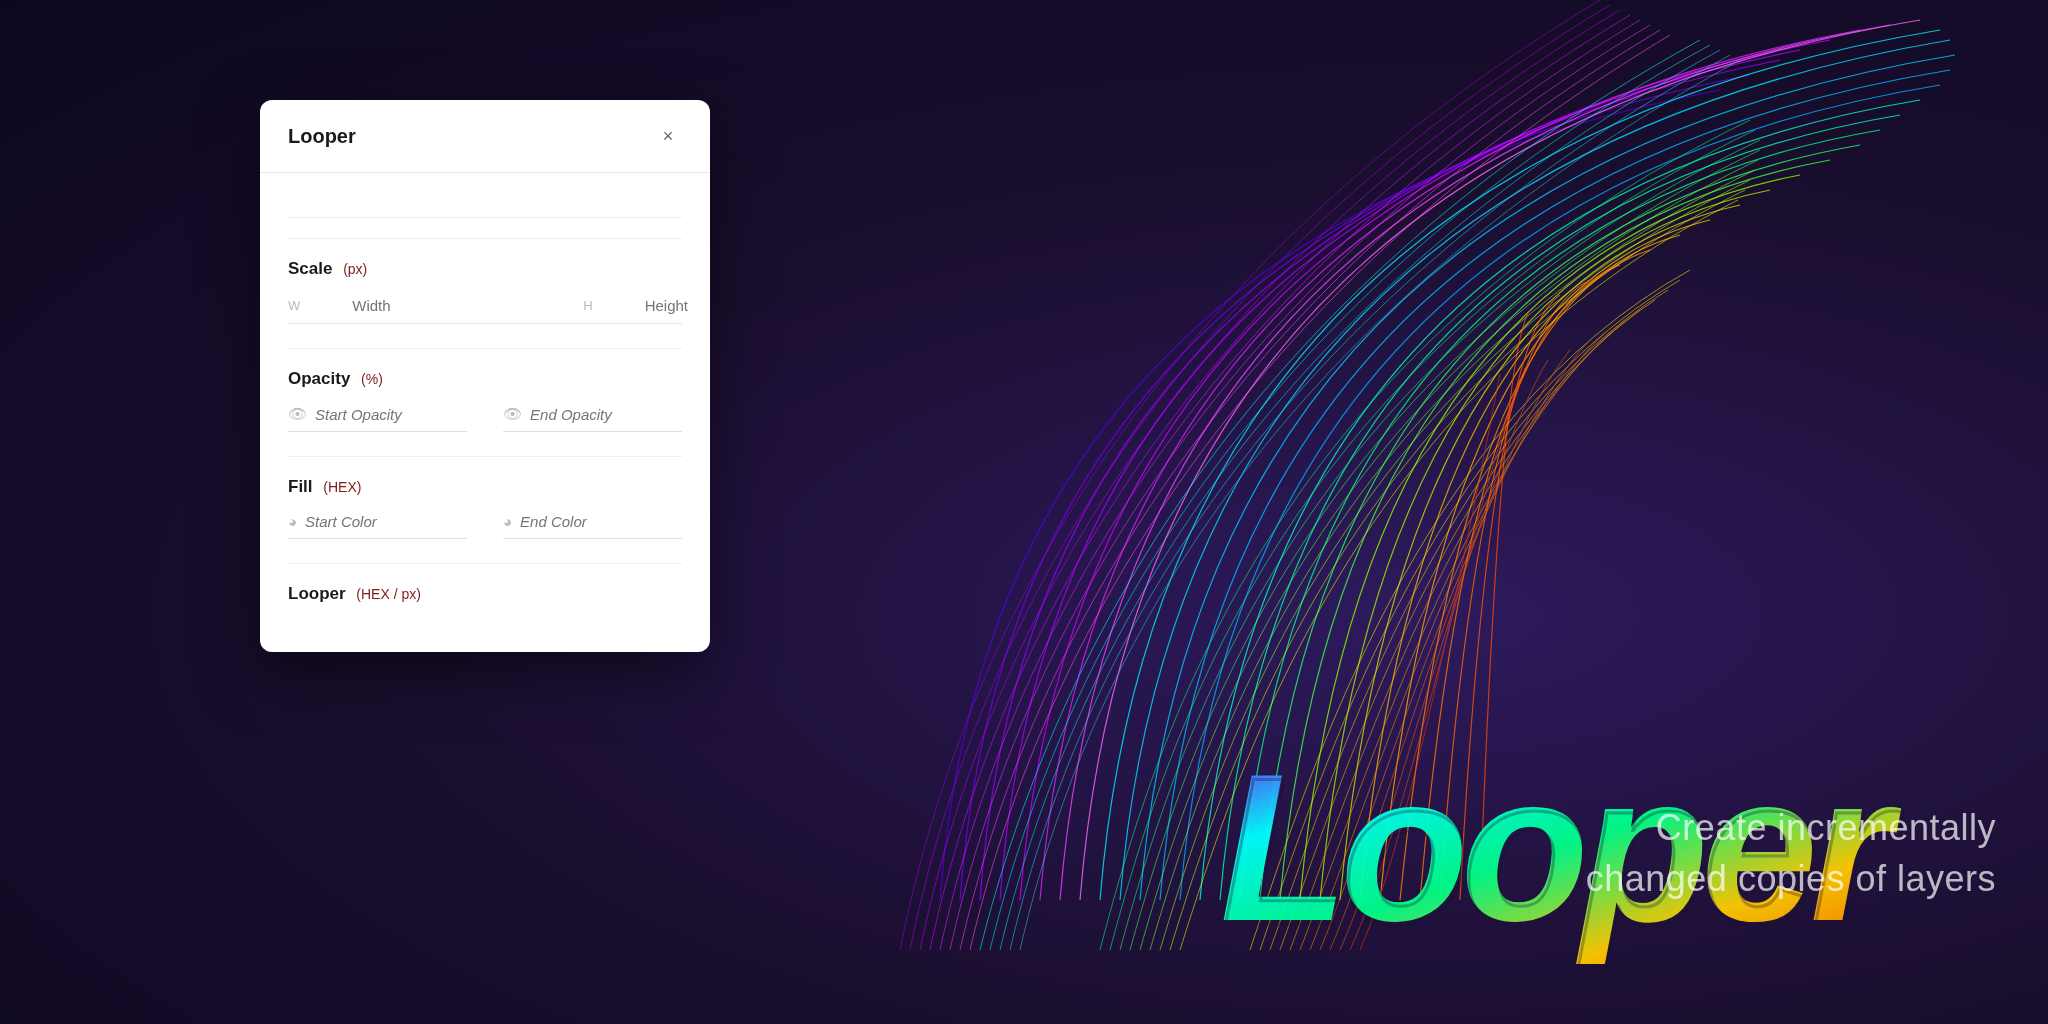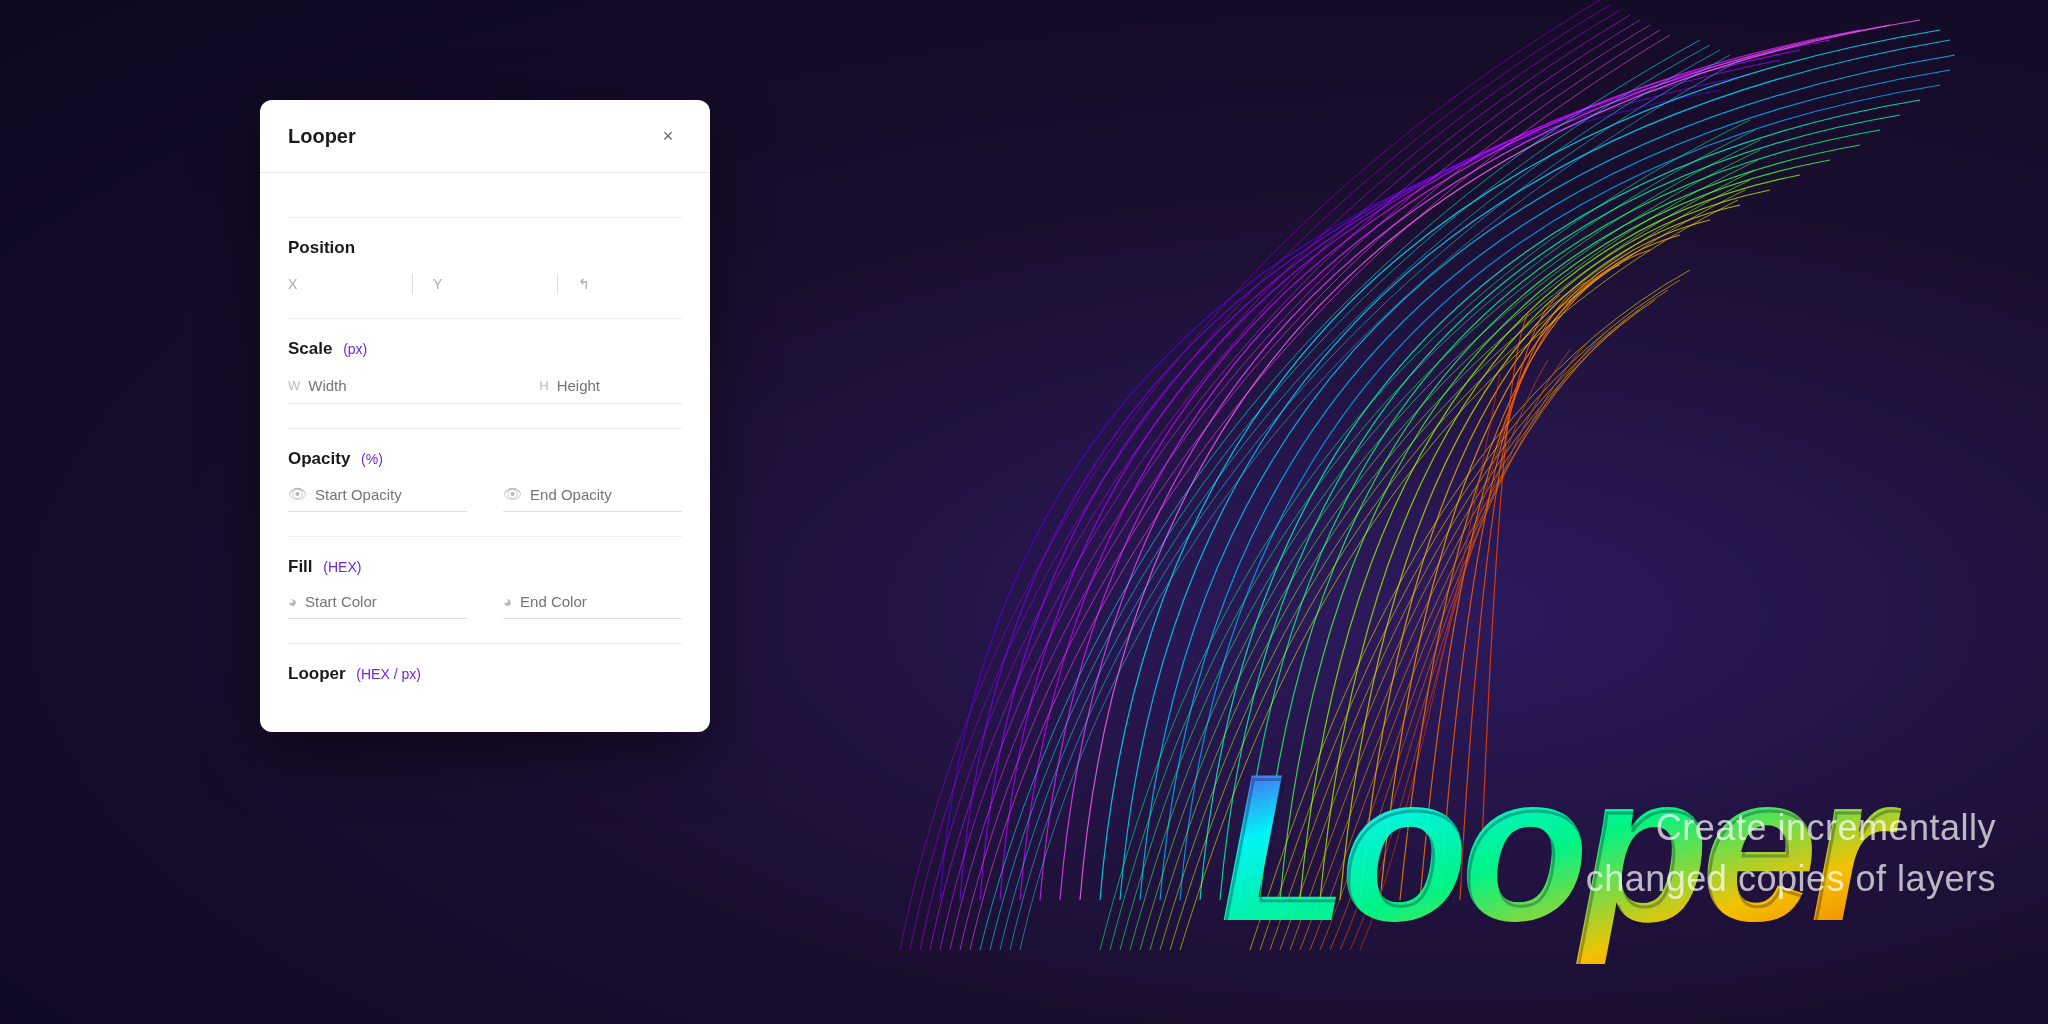--- a/index.html
+++ b/index.html
@@ -91,21 +91,21 @@
 
     .section-label {
       font-size: 17px;
       font-weight: 700;
       color: #1a1a1a;
       margin-bottom: 16px;
     }
 
     .section-label .sub-label {
       font-weight: 400;
-      color: #6d28d9;
+      color: #7f1d1d;
       font-size: 14px;
       margin-left: 6px;
     }
 
     .section {
       margin-bottom: 24px;
     }
 
     
     .iterations-row {
@@ -196,20 +196,21 @@
     }
 
     .scale-input {
       flex: 1;
       border: none;
       outline: none;
       font-size: 15px;
       color: #aaa;
       background: transparent;
       font-family: inherit;
+      margin-left: 44px;
     }
 
     .scale-divider {
       width: 1px;
       height: 20px;
       background: #e0e0e0;
       margin: 0 16px 8px;
     }
 
     
@@ -238,20 +239,21 @@
     }
 
     .eye-icon, .fill-icon {
       color: #bbb;
       font-size: 15px;
     }
 
     .input-placeholder {
       font-size: 15px;
       color: #bbb;
+      font-style: italic;
     }
 
     
     .section-divider {
       height: 1px;
       background: #eee;
       margin: 20px 0;
     }
   </style>
 </head>
@@ -369,39 +371,20 @@
   <div class="panel-header">
     <span class="panel-title">Looper</span>
     <div class="close-btn">×</div>
   </div>
 
   <div class="panel-body">
 
 
     <div class="section-divider"></div>
 
-    <div class="section">
-      <div class="section-label">Position</div>
-      <div class="position-row">
-        <div class="pos-group">
-          <span class="pos-label">X</span>
-          <input type="text" class="pos-value" style="border: none; outline: none; font-size: 16px; color: rgb(26, 26, 26); background: transparent; font-family: inherit; width: 60px;">
-        </div>
-        <div class="pos-divider"></div>
-        <div class="pos-group">
-          <span class="pos-label">Y</span>
-          <input type="text" class="pos-value" style="border: none; outline: none; font-size: 16px; color: rgb(26, 26, 26); background: transparent; font-family: inherit; width: 60px;">
-        </div>
-        <div class="pos-divider"></div>
-        <div class="pos-group">
-          <span class="angle-icon">↰</span>
-          <input type="text" class="pos-value" style="border: none; outline: none; font-size: 16px; color: rgb(26, 26, 26); background: transparent; font-family: inherit; width: 50px;">
-        </div>
-      </div>
-    </div>
 
     <div class="section-divider"></div>
 
     <div class="section">
       <div class="section-label">
         <span>Scale</span>
         <span class="sub-label">(px)</span>
       </div>
       <div class="scale-row">
         <div class="scale-group">

